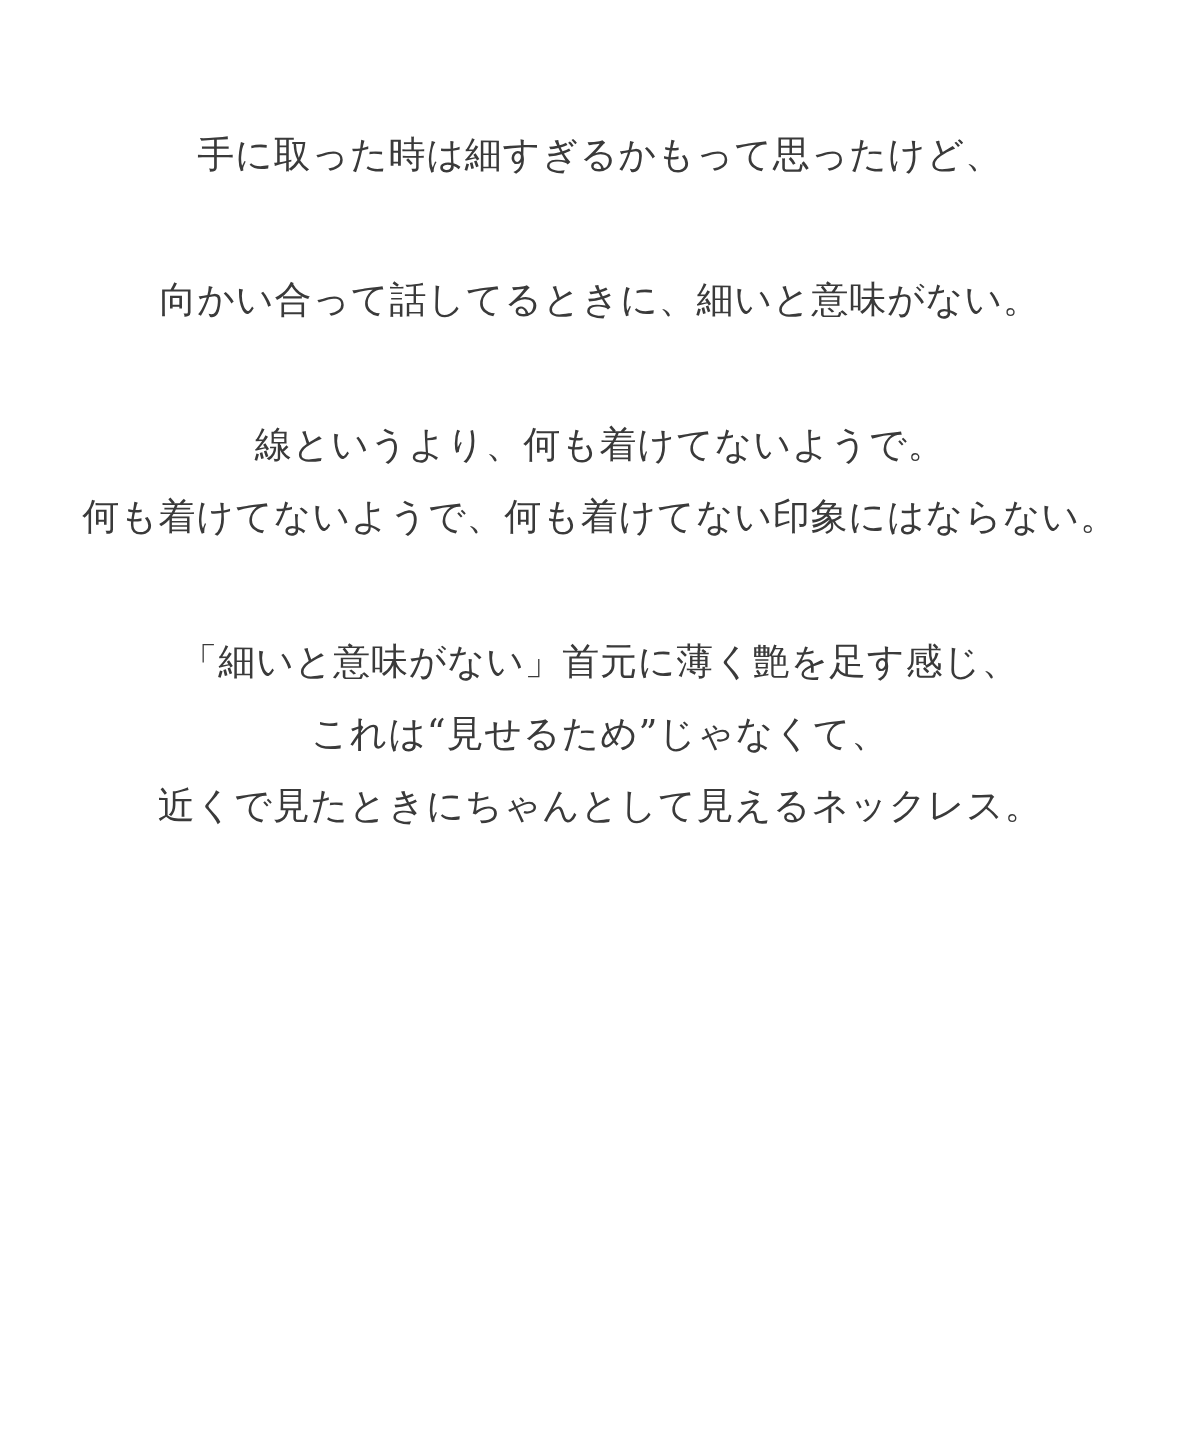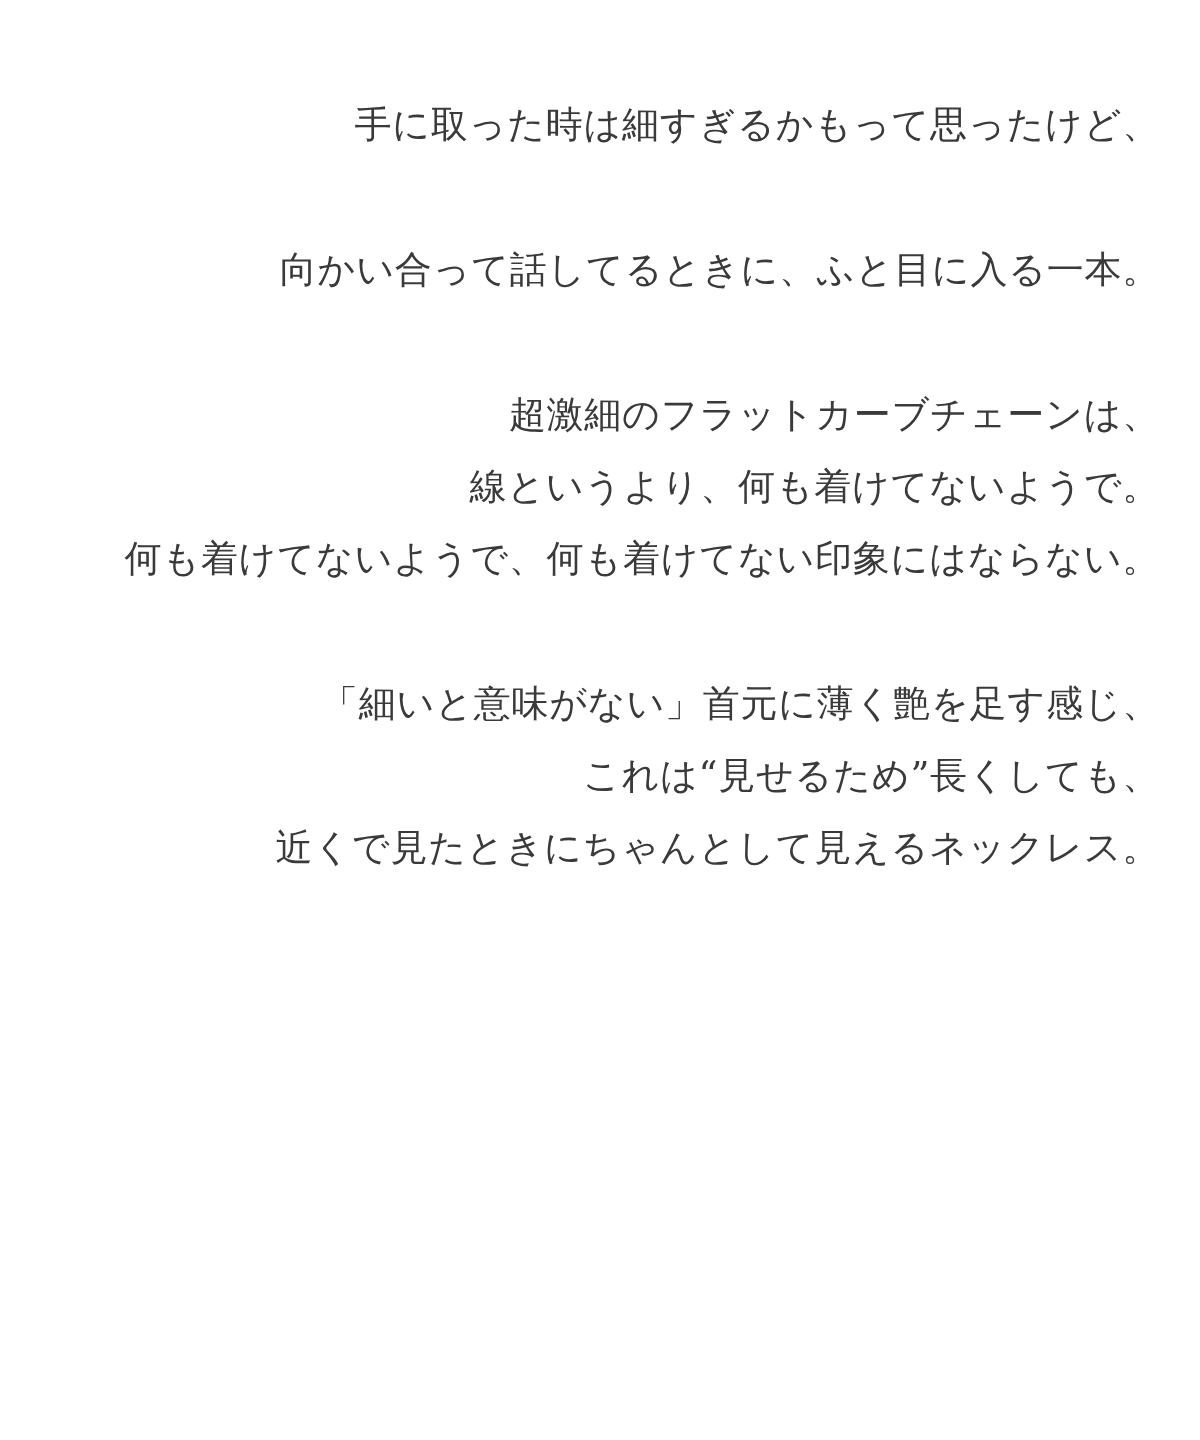--- a/index.html
+++ b/index.html
@@ -12,22 +12,22 @@
     background: #ffffff;
     font-family: "DejaVu Serif", "Liberation Serif", serif;
   }
   .page {
     width: 1200px;
     min-height: 1440px;
     box-sizing: border-box;
     overflow: hidden;
   }
   .copy {
-    padding: 89px 40px 0 40px;
-    text-align: right;
+    padding: 119px 40px 0 40px;
+    text-align: center;
     font-size: 37px;
     letter-spacing: 0.02em;
     color: #3a3a3a;
   }
   .para {
     margin: 0 0 73px 0;
   }
   .para:last-child {
     margin-bottom: 0;
   }
@@ -39,26 +39,25 @@
 </style>
 </head>
 <body style="background: rgb(255, 255, 255);">
 
 <main class="page">
   <section class="copy" id="copy" style="color: rgb(58, 58, 58);">
       <p class="para">
         <span class="line">手に取った時は細すぎるかもって思ったけど、</span>
       </p>
       <p class="para">
-        <span class="line">向かい合って話してるときに、ふと目に入る一本。</span>
+        <span class="line">向かい合って話してるときに、細いと意味がない。</span>
       </p>
       <p class="para">
-        <span class="line">超激細のフラットカーブチェーンは、</span>
         <span class="line">線というより、何も着けてないようで。</span>
         <span class="line">何も着けてないようで、何も着けてない印象にはならない。</span>
       </p>
       <p class="para">
         <span class="line">「細いと意味がない」首元に薄く艶を足す感じ、</span>
-        <span class="line">これは“見せるため”長くしても、</span>
+        <span class="line">これは“見せるため”じゃなくて、</span>
         <span class="line">近くで見たときにちゃんとして見えるネックレス。</span>
       </p>
     </section>
 </main>
 
 </body></html>

